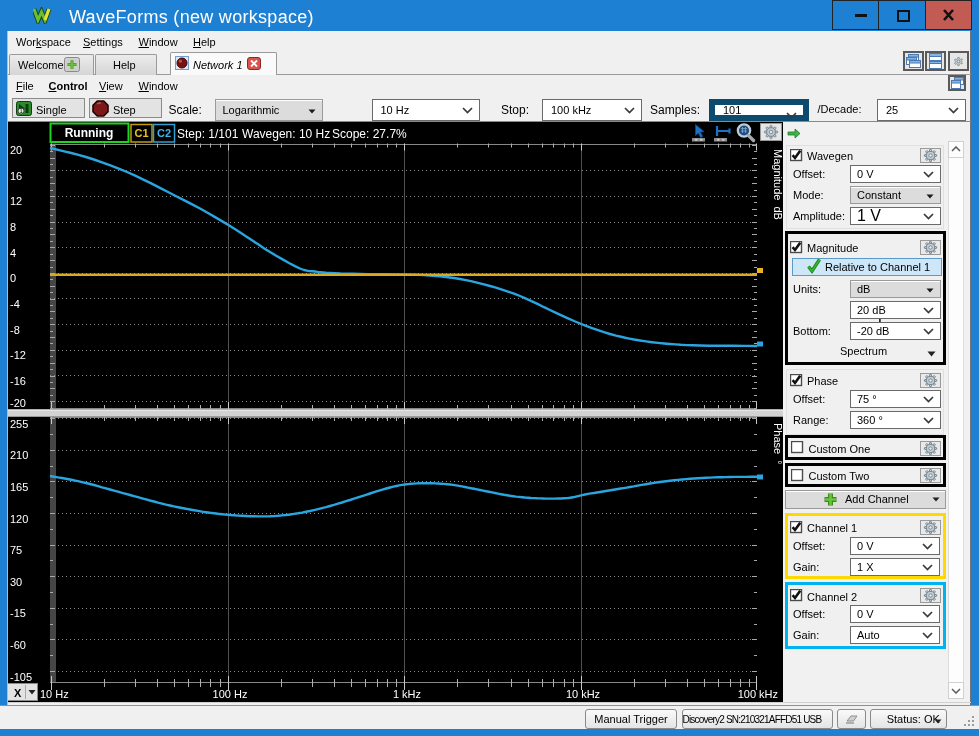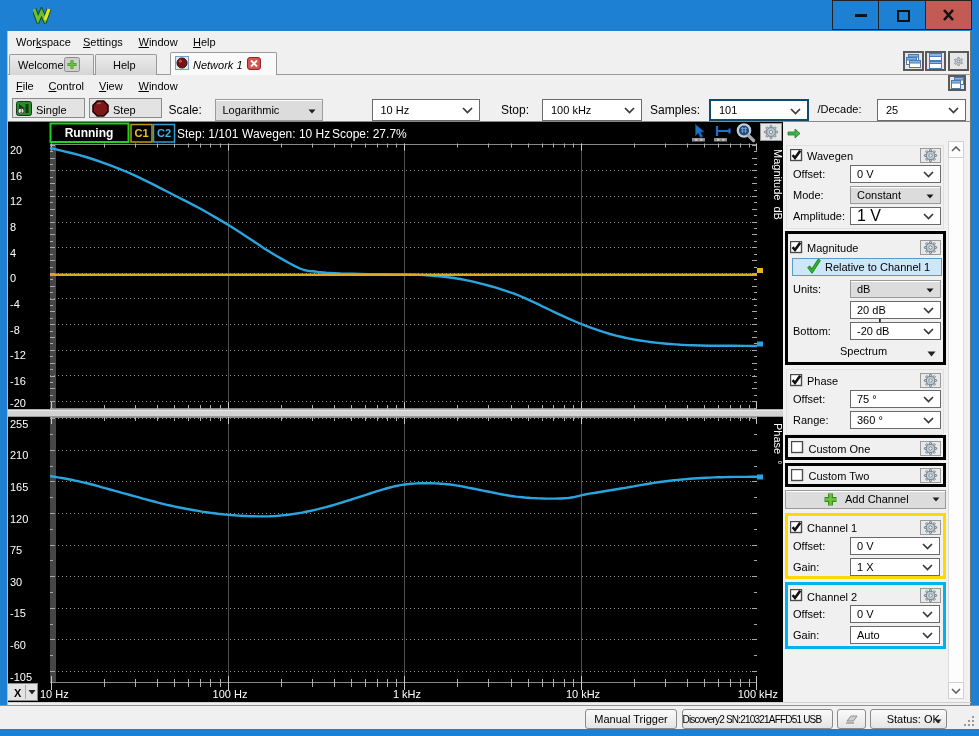--- a/index.html
+++ b/index.html
@@ -5,20 +5,21 @@
 #win{position:relative;width:979px;height:736px;background:#f0f0f0;overflow:hidden}
 .abs{position:absolute}
 </style></head><body>
 <div id="win">
 <div class="abs" style="left:0;top:0;width:979px;height:31px;background:#1d80d2"></div>
 <svg class="abs" style="left:33px;top:7px" width="22" height="17" viewBox="0 0 22 17">
 <path d="M1 2 L5 13 L8.5 5 L12 13 L16 2" stroke="#184a14" stroke-width="5" fill="none"></path>
 <path d="M1 2 L5 13 L8.5 5 L12 13 L16 2" stroke="#6abf35" stroke-width="3" fill="none"></path>
 <path d="M12 13 L16 2" stroke="#e8e12c" stroke-width="3" fill="none"></path>
     </svg>
+<div style="position:absolute;left:69px;top:6.5px;font-size:18px;color:#fff;white-space:nowrap;letter-spacing:0.3px">WaveForms (new workspace)</div>
 <div class="abs" style="left:832px;top:0;width:47px;height:30px;background:#1d80d2;border:1px solid #222;box-sizing:border-box"></div>
 <div class="abs" style="left:855px;top:14px;width:12px;height:3px;background:#111"></div>
 <div class="abs" style="left:878px;top:0;width:48px;height:30px;background:#1d80d2;border:1px solid #222;box-sizing:border-box"></div>
 <div class="abs" style="left:897px;top:10px;width:9px;height:8px;border:2px solid #111"></div>
 <div class="abs" style="left:925px;top:0;width:47px;height:30px;background:#c25b54;border:1px solid #222;box-sizing:border-box"></div>
 <svg class="abs" style="left:942px;top:9px" width="13" height="12" viewBox="0 0 13 12">
       <path d="M2 1 L11 11 M11 1 L2 11" stroke="#111" stroke-width="2.6"></path>
     </svg>
 <div class="abs" style="left:0;top:31px;width:7px;height:698px;background:#1d80d2"></div>
 <div class="abs" style="left:7px;top:31px;width:1px;height:698px;background:#b8bcc0"></div>
@@ -67,21 +68,21 @@
       <rect x="0.5" y="8.5" width="12" height="2" fill="#88b4e0" stroke="#4a7ab4"></rect>
     </svg>
 <div class="abs" style="left:948px;top:51px;width:21px;height:20px;background:#e6e6e6;border:2px solid #5a5a5a;box-sizing:border-box"></div>
     <svg class="abs" style="left:951px;top:53.5px" width="15" height="15" viewBox="0 0 15 15">
       <g transform="translate(7.5,7.5) scale(0.68)">
         <path d="M-1 -6 L1 -6 L1.4 -4 A4.2 4.2 0 0 1 3.2 -3.2 L5 -4.2 L6 -2.8 L4.4 -1.6 A4.2 4.2 0 0 1 4.6 1 L6 2 L5 3.6 L3.2 3 A4.2 4.2 0 0 1 1.4 4.4 L1 6 L-1 6 L-1.4 4.4 A4.2 4.2 0 0 1 -3.2 3.4 L-5 4.2 L-6 2.6 L-4.6 1.4 A4.2 4.2 0 0 1 -4.6 -1 L-6 -2 L-5.2 -3.6 L-3.2 -3.2 A4.2 4.2 0 0 1 -1.4 -4 Z" fill="#c2cdd4" stroke="#75858f"></path>
         <circle r="2" fill="#e6e6e6" stroke="#667"></circle>
       </g>
     </svg>
 <div style="position:absolute;left:16px;top:80px;font-size:11px;color:#000;white-space:nowrap;"><u>F</u>ile</div>
-<div style="position:absolute;left:48.5px;top:80px;font-size:11px;color:#000;white-space:nowrap;"><u>C</u>ontrol</div>
+<div style="position:absolute;left:48.5px;top:80px;font-size:11px;color:#000;white-space:nowrap;font-weight:bold;"><u>C</u>ontrol</div>
 <div style="position:absolute;left:99px;top:80px;font-size:11px;color:#000;white-space:nowrap;"><u>V</u>iew</div>
 <div style="position:absolute;left:138.5px;top:80px;font-size:11px;color:#000;white-space:nowrap;"><u>W</u>indow</div>
 <div class="abs" style="left:948px;top:75px;width:18px;height:16px;background:#e6e6e6;border:2px solid #5a5a5a;box-sizing:border-box"></div>
     <svg class="abs" style="left:950.5px;top:77px" width="13" height="12" viewBox="0 0 13 12">
       <rect x="3.5" y="0.5" width="9" height="7" fill="#fff" stroke="#4a7ab4"></rect>
       <rect x="3.5" y="0.5" width="9" height="2.5" fill="#88b4e0" stroke="#4a7ab4"></rect>
       <rect x="0.5" y="3.5" width="9" height="8" fill="#fff" stroke="#4a7ab4"></rect>
       <rect x="0.5" y="3.5" width="9" height="2.5" fill="#88b4e0" stroke="#4a7ab4"></rect>
     </svg>
 <div class="abs" style="left:8px;top:121px;width:963px;height:1px;background:#888"></div>
@@ -115,21 +116,21 @@
       </svg>
     </div>
 <div style="position:absolute;left:501px;top:103px;font-size:12px;color:#000;white-space:nowrap;">Stop:</div>
 <div style="position:absolute;left:542px;top:99px;width:100px;height:22px;background:#fff;border:1px solid #6a6a6a;box-sizing:border-box">
       <span style="position:absolute;left:8px;top:50%;transform:translateY(-50%);font-size:11px;white-space:nowrap">100 kHz</span>
       <svg width="11" height="7" viewBox="0 0 11 7" style="position:absolute;right:6px;top:7px">
         <path d="M1 1 L5.5 5.5 L10 1" stroke="#3a3a3a" stroke-width="1.7" fill="none"></path>
       </svg>
     </div>
 <div style="position:absolute;left:650px;top:103px;font-size:12px;color:#000;white-space:nowrap;">Samples:</div>
-<div style="position:absolute;left:709px;top:99px;width:100px;height:22px;background:#fff;border:2px solid #0c4a6e;box-sizing:border-box">
+<div style="position:absolute;left:709px;top:99px;width:100px;height:22px;background:#fff;border:6px solid #0c4a6e;box-sizing:border-box">
       <span style="position:absolute;left:8px;top:50%;transform:translateY(-50%);font-size:11px;white-space:nowrap">101</span>
       <svg width="11" height="7" viewBox="0 0 11 7" style="position:absolute;right:6px;top:7px">
         <path d="M1 1 L5.5 5.5 L10 1" stroke="#3a3a3a" stroke-width="1.7" fill="none"></path>
       </svg>
     </div>
 <div style="position:absolute;left:817.5px;top:103px;font-size:11px;color:#000;white-space:nowrap;">/Decade:</div>
 <div style="position:absolute;left:877px;top:99px;width:89px;height:22px;background:#fff;border:1px solid #6a6a6a;box-sizing:border-box">
       <span style="position:absolute;left:8px;top:50%;transform:translateY(-50%);font-size:11px;white-space:nowrap">25</span>
       <svg width="11" height="7" viewBox="0 0 11 7" style="position:absolute;right:6px;top:7px">
         <path d="M1 1 L5.5 5.5 L10 1" stroke="#3a3a3a" stroke-width="1.7" fill="none"></path>

